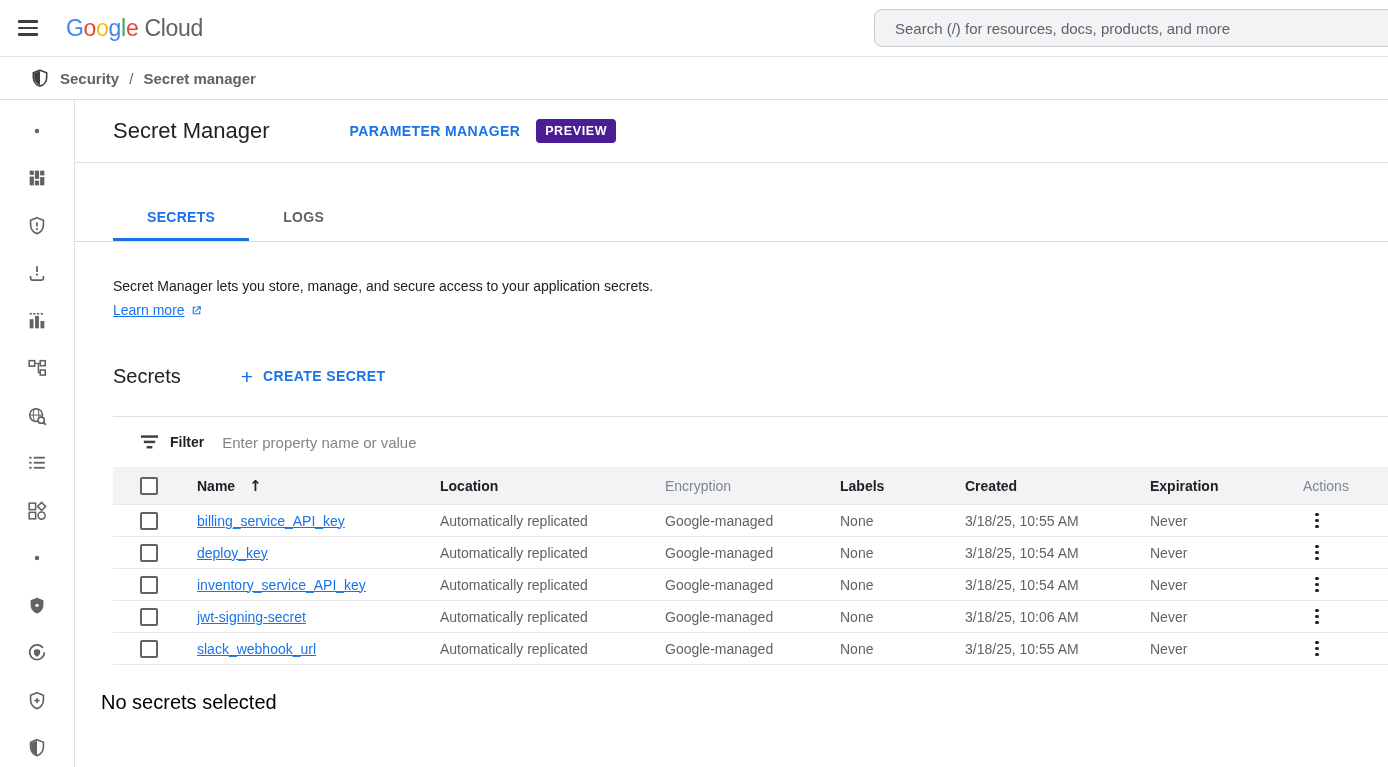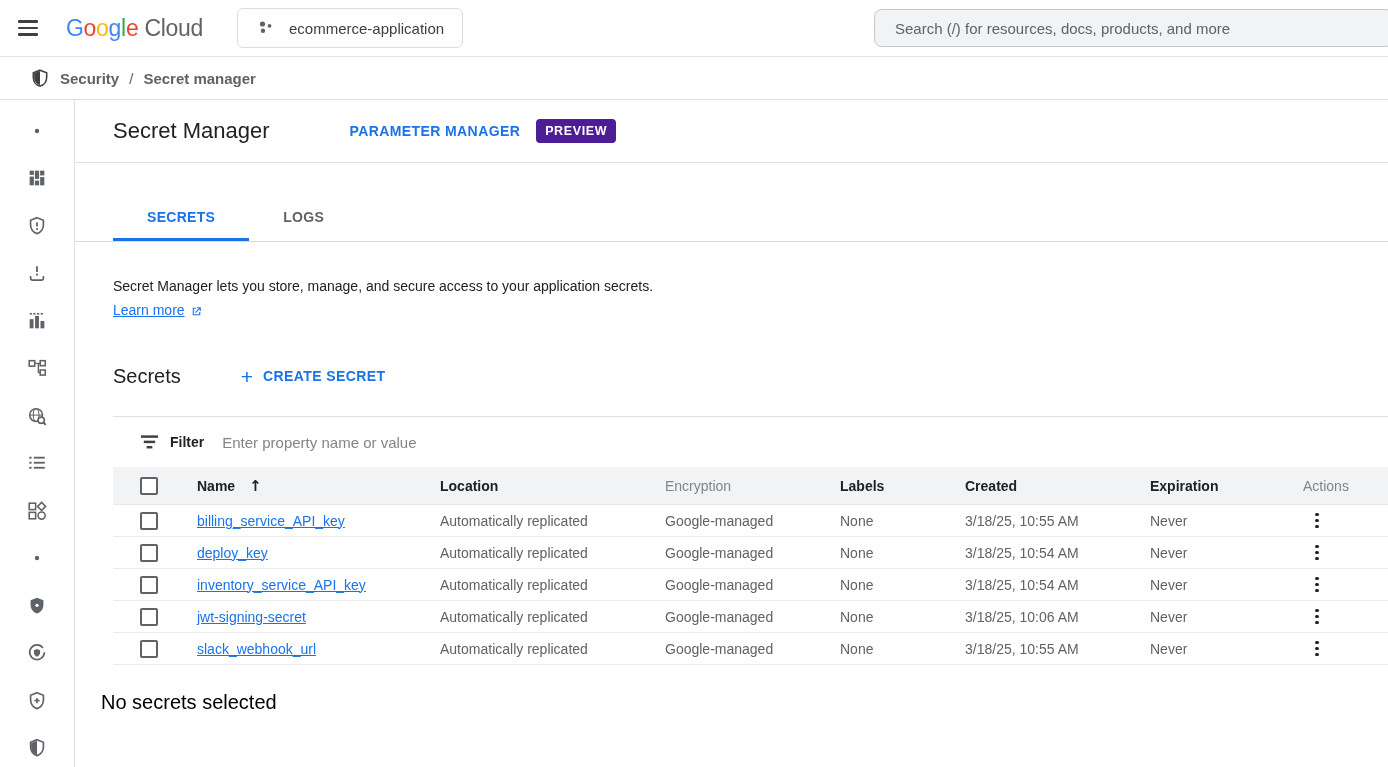--- a/index.html
+++ b/index.html
@@ -48,21 +48,21 @@
 
   
   .tabs-row { height:79px; display:flex; align-items:flex-end; padding-left:38px;
     border-bottom:1px solid #dadce0; }
   .tab { height:48px; display:flex; align-items:center; padding:0 34px; font-size:14px;
     font-weight:700; letter-spacing:.3px; color:#5f6368; cursor:pointer; }
   .tab.active { color:#1a73e8; box-shadow:inset 0 -3px 0 #1a73e8; }
 
   
   .desc { margin:34px 0 0 38px; font-size:14px; line-height:20px; color:#202124; }
-  .learn { margin:6px 0 0 38px; display:flex; align-items:flex-end; gap:5px; width:max-content; }
+  .learn { margin:6px 0 0 38px; display:flex; align-items:center; gap:5px; width:max-content; }
   .learn a { font-size:14px; color:#1a73e8; text-decoration:underline; }
 
   
   .sec-row { margin:42px 0 0 38px; display:flex; align-items:center; height:32px; }
   .sec-title { font-size:20px; font-weight:400; color:#202124; }
   .create-btn { margin-left:60px; display:flex; align-items:center; gap:10px; cursor:pointer; }
   .create-plus { color:#1a73e8; font-size:21px; font-weight:400; line-height:1; }
   .create-label { color:#1a73e8; font-size:14px; font-weight:700; letter-spacing:.4px; }
 
   
@@ -112,28 +112,20 @@
     </div>
   <div class="logo">
     <span class="lg-b">G</span>
       <span class="lg-r">o</span>
       <span class="lg-y">o</span>
       <span class="lg-b">g</span>
       <span class="lg-g">l</span>
       <span class="lg-r">e</span>
     <span class="cl">Cloud</span>
   </div>
-  <div class="proj">
-    <svg width="20" height="20" viewBox="0 0 20 20">
-      <circle cx="6.5" cy="6" r="2.6" fill="#5f6368"></circle>
-      <circle cx="13.5" cy="7.8" r="1.9" fill="#5f6368"></circle>
-      <circle cx="7" cy="12.8" r="2.2" fill="#5f6368"></circle>
-    </svg>
-    <span class="proj-name">ecommerce-application</span>
-  </div>
   <input class="search" placeholder="Search (/) for resources, docs, products, and more" style="">
 </div>
 
 <div class="crumbbar">
   <svg width="20" height="20" viewBox="0 0 24 24">
     <path d="M12 2.6l8 3.1v5.6c0 4.9-3.4 9.2-8 10.4-4.6-1.2-8-5.5-8-10.4V5.7l8-3.1z" fill="none" stroke="#3c4043" stroke-width="1.9"></path>
     <path d="M12 3.7L5 6.4v4.9c0 4.2 2.9 7.9 7 9V3.7z" fill="#3c4043"></path>
   </svg>
   <a class="crumb">Security</a>
   <span class="crumb-sep">/</span>

